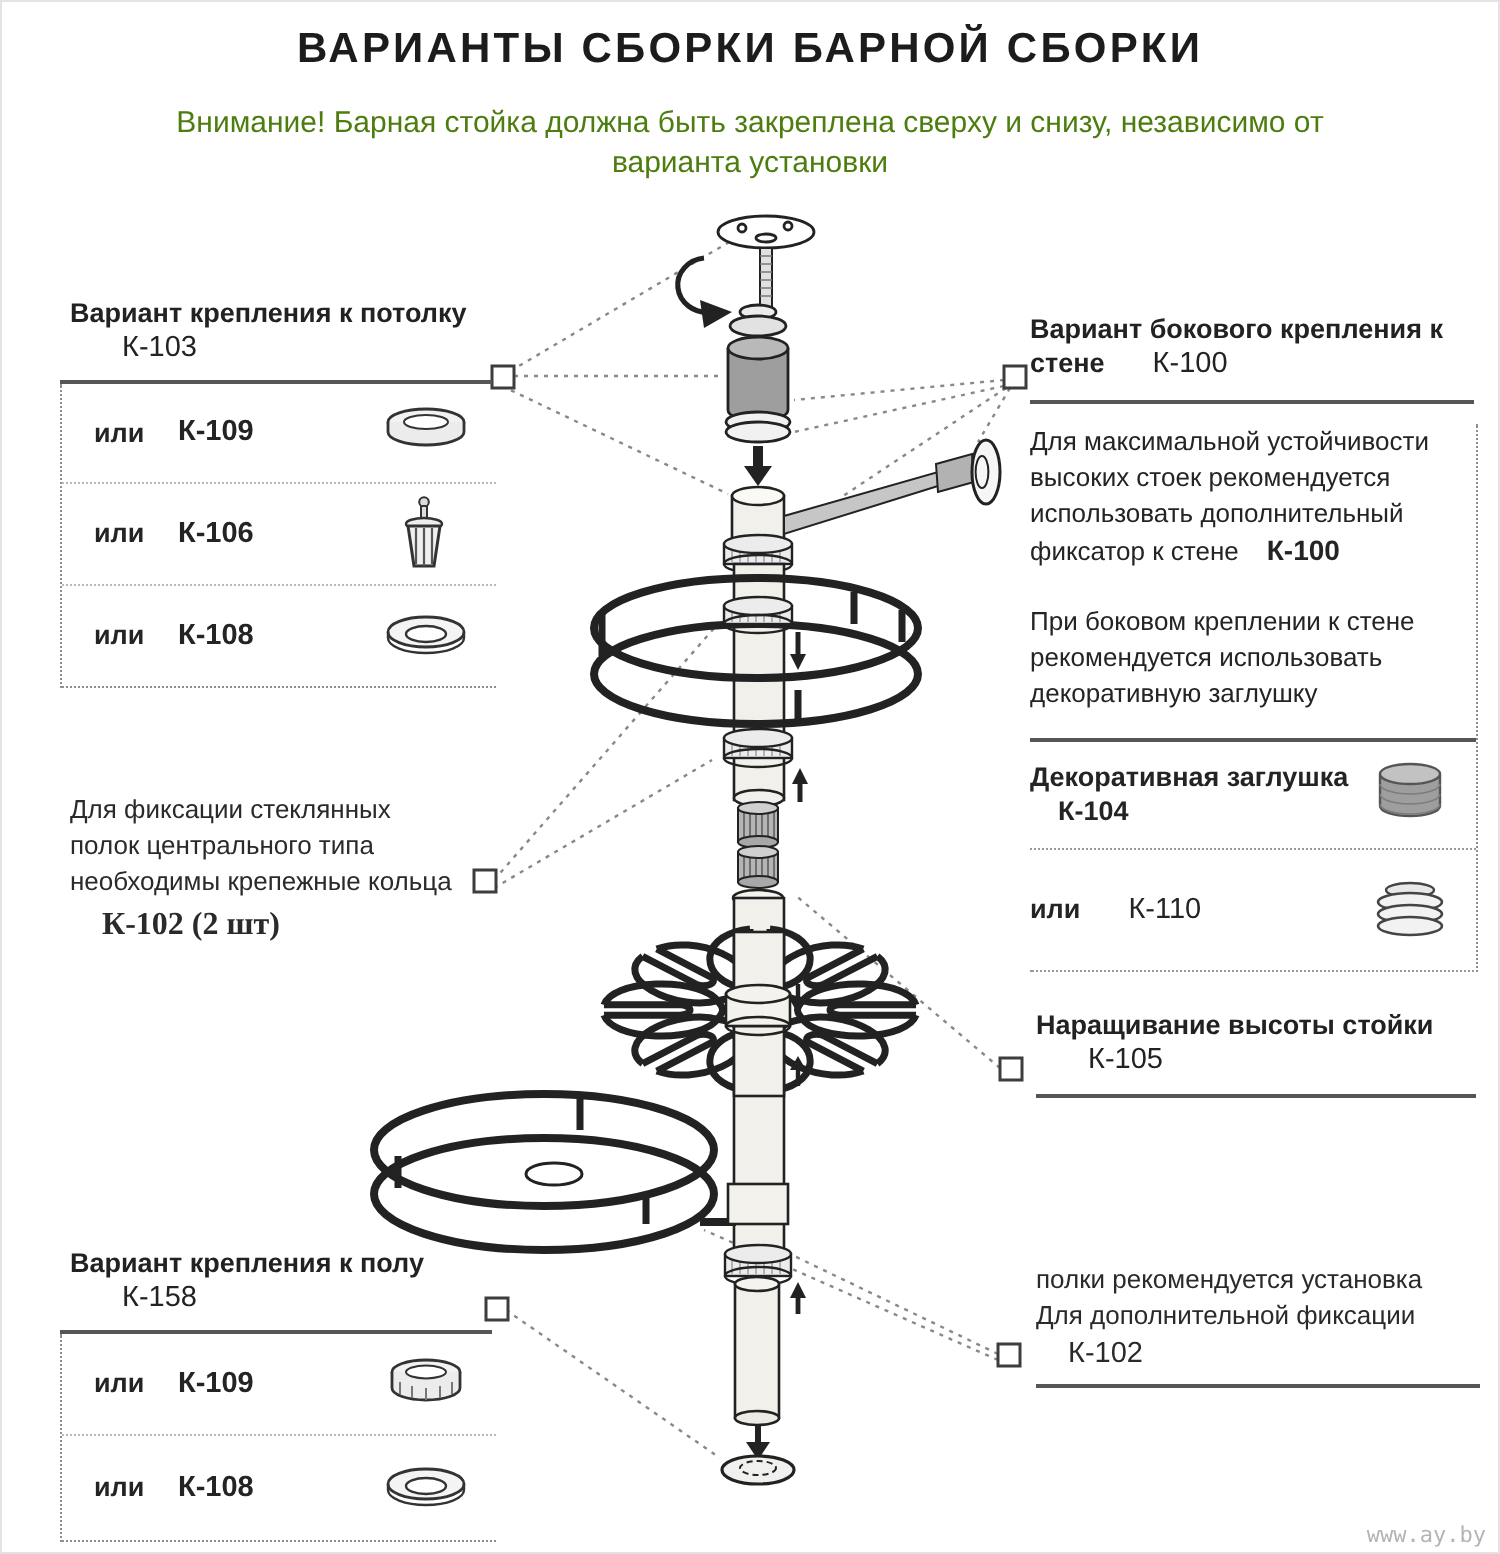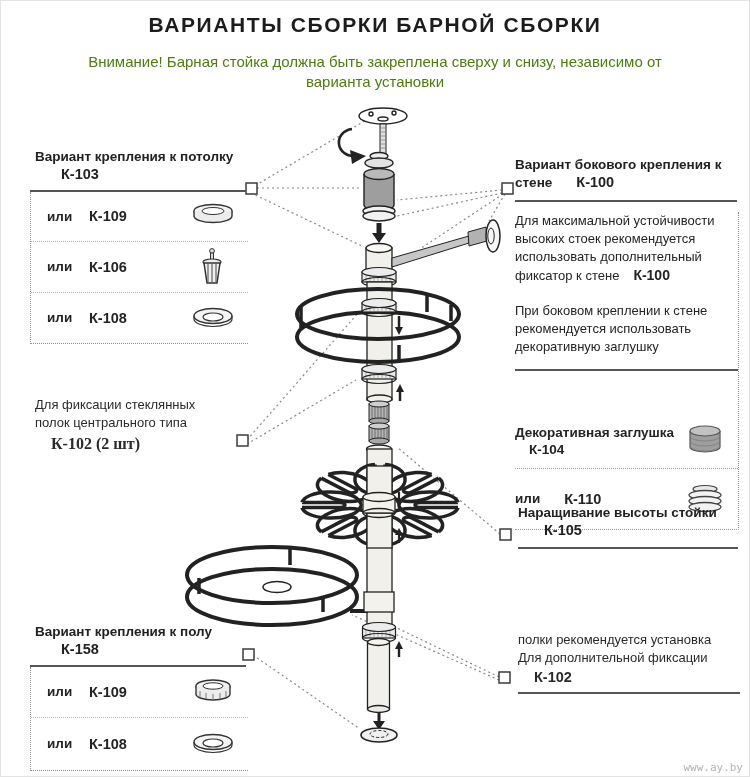--- a/index.html
+++ b/index.html
@@ -17,21 +17,21 @@
     font-size:21px;font-weight:800;letter-spacing:1.6px;color:#1c1c1c;z-index:2;
   }
   .subtitle{
     position:absolute;left:55px;top:52px;width:640px;text-align:center;
     font-size:15px;line-height:1.32;color:#4d7c0f;z-index:2;
   }
 
   
   .panel{position:absolute;z-index:2;}
   .p-head{font-size:13.5px;font-weight:700;line-height:1.28;color:#222;}
-  .p-code{font-size:14.5px;font-weight:700;}
+  .p-code{font-size:14.5px;font-weight:400;}
   .indent{padding-left:26px;display:block;}
   .rule{height:0;border:none;border-top:2px solid #565656;margin:6px 0 0 0;}
   .opt-list{border-left:1.5px dotted #8f8f8f;border-bottom:1.5px dotted #8f8f8f;}
   .opt-row{position:relative;display:flex;align-items:center;}
   .opt-row.sep{border-top:1px dotted #b9b9b9;}
   .opt-prefix{margin-left:16px;width:42px;font-weight:700;font-size:13.5px;}
   .opt-code{font-weight:800;font-size:14.5px;}
   .opt-icon{position:absolute;right:12px;top:50%;transform:translateY(-50%);line-height:0;}
 
   .note{font-size:13px;line-height:1.4;color:#2a2a2a;}
@@ -290,20 +290,21 @@
             <ellipse cx="23" cy="16" rx="10" ry="4" fill="#fff" stroke-width="1.2"></ellipse>
           </svg>
         </span>
       </div>
     </div>
   </div>
 
   <div class="panel note" style="left:35px;top:396px;width:215px;">
     <div>Для фиксации стеклянных</div>
     <div>полок центрального типа</div>
+    <div>необходимы крепежные кольца</div>
     <div class="note-code">К-102 (2 шт)</div>
   </div>
 
   <div class="panel" style="left:30px;top:623px;width:218px;">
     <div class="p-head" style="padding-left:5px;">
       <span>Вариант крепления к полу</span>
       <span class="indent p-code">К-158</span>
     </div>
     <hr class="rule" style="width:216px;">
     <div class="opt-list">
@@ -336,21 +337,21 @@
   <div class="panel" style="left:515px;top:156px;width:224px;">
     <div class="p-head">
       <span>Вариант бокового крепления к</span><br>
       <span>стене</span><span class="p-code" style="margin-left:24px;">К-100</span>
     </div>
     <hr class="rule" style="width:222px;margin-top:8px;">
     <div class="rt-body" style="border-bottom:1.5px dotted #9a9a9a;">
       <p class="para" style="margin-top:10px;"><span>Для максимальной устойчивости высоких стоек рекомендуется использовать дополнительный фиксатор к стене</span><span class="inline-code">К-100</span></p>
       <p class="para" style="margin-top:16px;">При боковом креплении к стене рекомендуется использовать декоративную заглушку</p>
       <hr class="rule" style="width:100%;margin-top:12px;">
-      <div class="plug-row" style="height:53px;padding-top:9px;box-sizing:border-box;margin-top:44px;">
+      <div class="plug-row" style="height:53px;padding-top:9px;box-sizing:border-box;">
         <div class="plug-label">Декоративная заглушка</div>
         <div class="plug-label p-code" style="padding-left:14px;">К-104</div>
         <span class="plug-icon">
           <svg width="46" height="38" viewBox="0 0 46 38" fill="none" stroke="#555">
             <path d="M8,9 v16 a15,5 0 0 0 30,0 v-16" fill="#9e9e9e" stroke-width="1.2"></path>
             <path d="M8,14 a15,5 0 0 0 30,0 M8,19 a15,5 0 0 0 30,0 M8,24 a15,5 0 0 0 30,0" stroke="#7c7c7c" stroke-width="0.8"></path>
             <ellipse cx="23" cy="9" rx="15" ry="5" fill="#c2c2c2" stroke-width="1.2"></ellipse>
           </svg>
         </span>
       </div>

